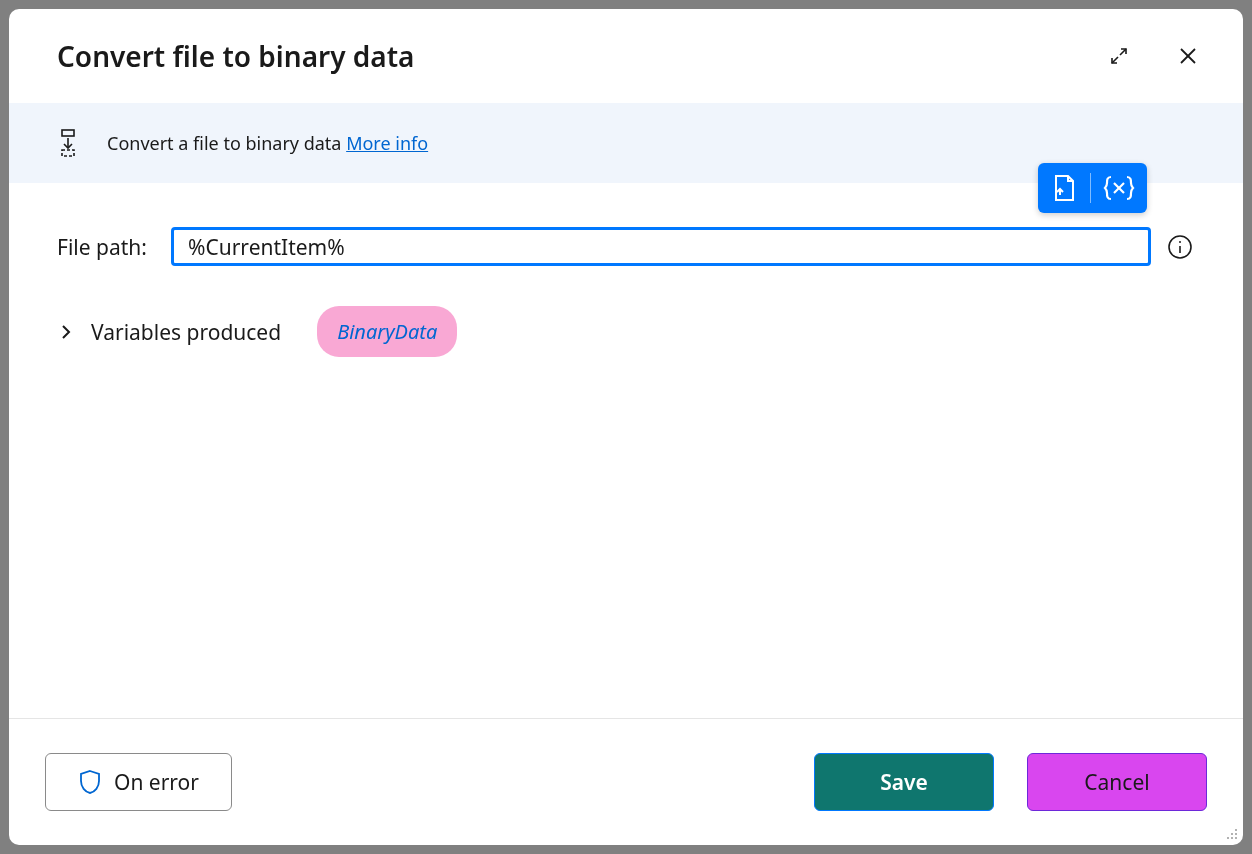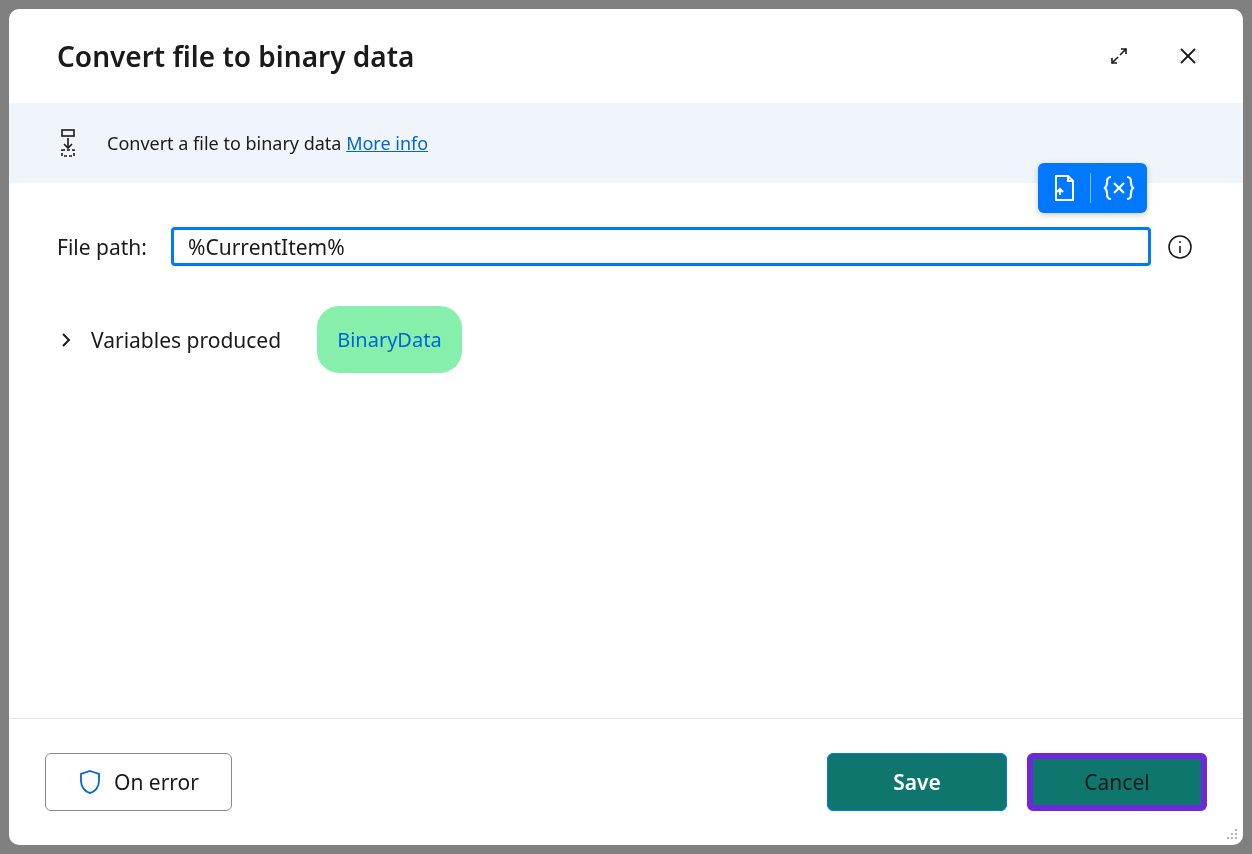--- a/index.html
+++ b/index.html
@@ -143,34 +143,35 @@
   display: flex;
   align-items: center;
   color: #1a1a1a;
   padding: 2px;
 }
 .variables-label {
   font-size: 21px;
   color: #1a1a1a;
 }
 .variable-chip {
-  background: #86efac;
+  background: #f9a8d4;
   color: #0066d1;
-  padding: 20px 20px;
+  padding: 12px 20px;
   border-radius: 22px;
   font-size: 20px;
   cursor: pointer;
   margin-left: 20px;
+  font-style: italic;
 }
 .footer {
   border-top: 1px solid #e5e5e5;
   padding: 34px 36px;
   display: flex;
   align-items: center;
-  gap: 20px;
+  gap: 33px;
 }
 .spacer { flex: 1; }
 .btn {
   height: 58px;
   border-radius: 6px;
   font-size: 21px;
   font-family: inherit;
   cursor: pointer;
   padding: 0 32px;
   display: flex;
@@ -184,22 +185,22 @@
   color: #1a1a1a;
 }
 .btn-primary {
   background: #0f766e;
   border: 1px solid #0078ff;
   color: #fff;
   font-weight: 600;
   min-width: 180px;
 }
 .btn-secondary {
-  background: #0f766e;
-  border: 6px solid #6d28d9;
+  background: #d946ef;
+  border: 1px solid #6d28d9;
   color: #1a1a1a;
   min-width: 180px;
 }
 .resize-grip {
   position: absolute;
   right: 4px;
   bottom: 4px;
   width: 14px;
   height: 14px;
 }

